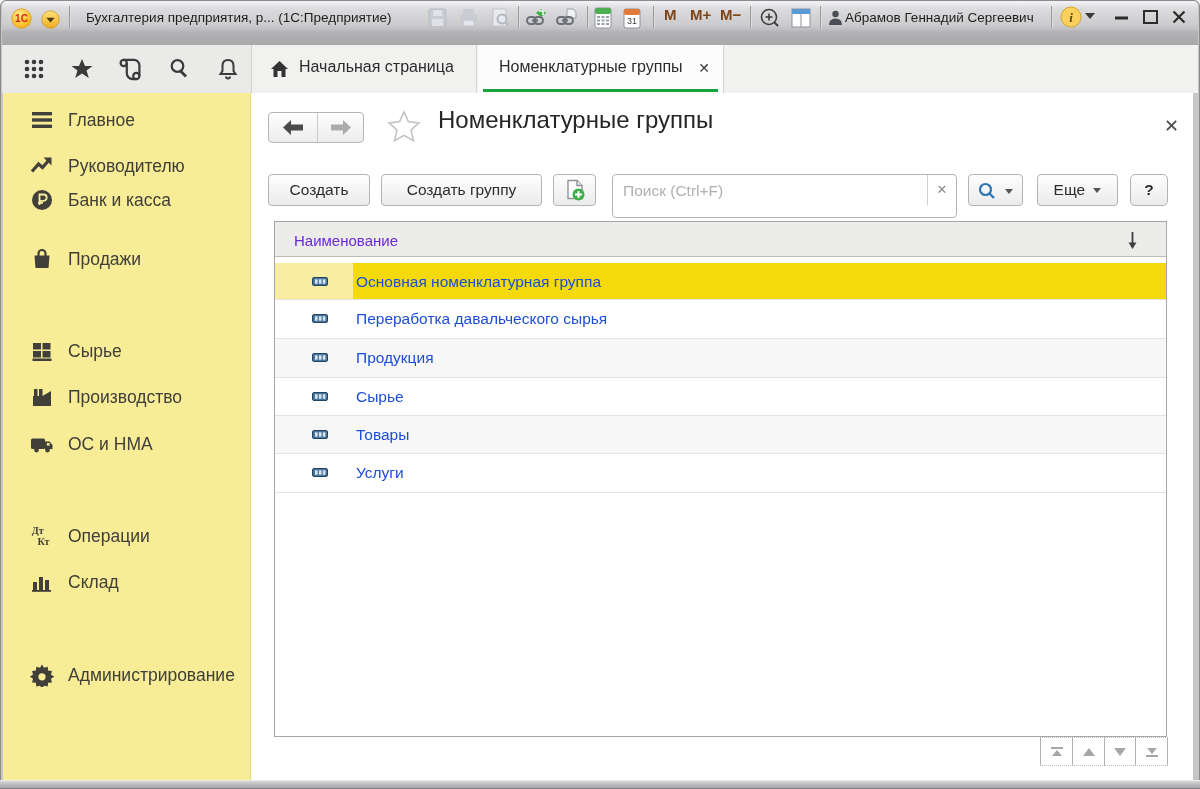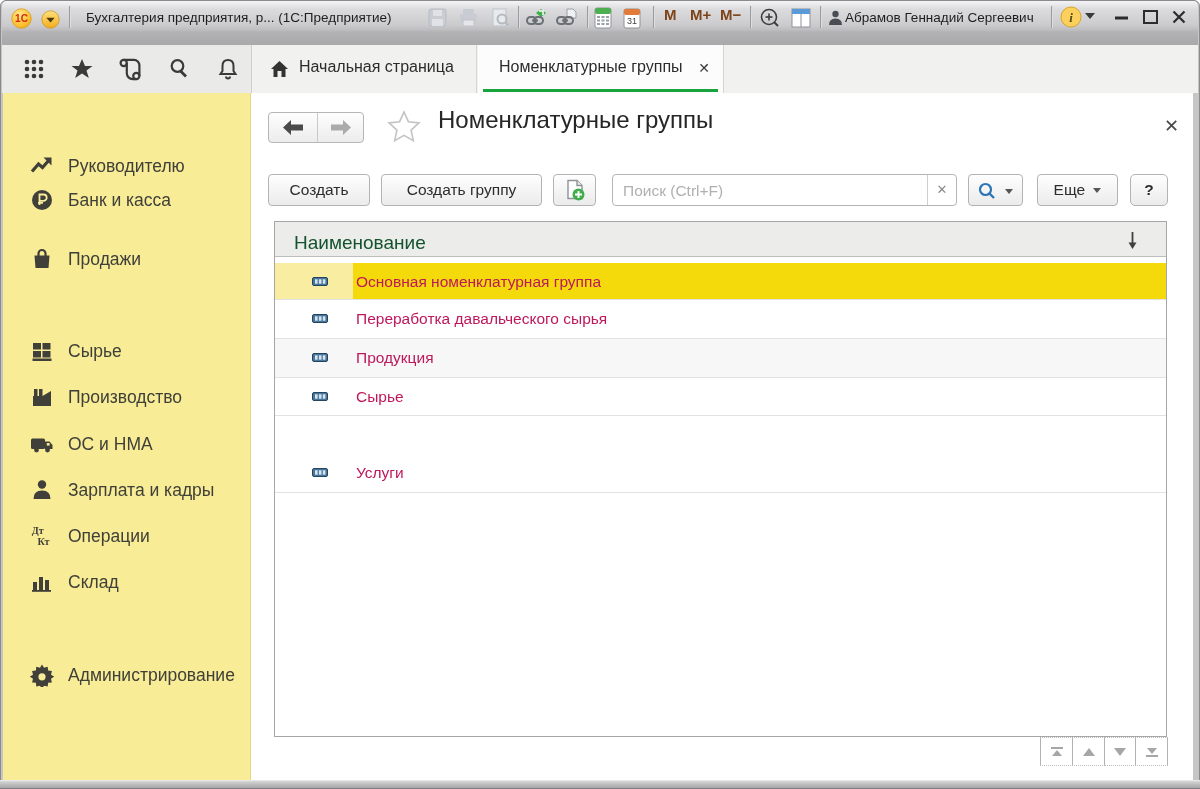--- a/index.html
+++ b/index.html
@@ -31,30 +31,30 @@
 
 #navgrp{position:absolute;left:17px;top:19px;width:96px;height:31px;border:1px solid #b6b6b6;border-radius:4px;background:linear-gradient(#fefefe,#ececec);}
 #navgrp .sep{position:absolute;left:48px;top:0;bottom:0;width:1px;background:#c9c9c9;}
 #fstar{position:absolute;left:136px;top:17px;}
 #ftitle{position:absolute;left:187px;top:13px;font-size:24px;color:#262626;}
 #fclose{position:absolute;right:14px;top:26px;font-size:18px;color:#4a4a4a;line-height:14px;}
 
 .btn{position:absolute;top:81px;height:32px;border:1px solid #b3b3b3;border-radius:4px;
 background:linear-gradient(#fefefe,#ebebeb);font-size:15.5px;color:#2c2c2c;text-align:center;}
 .btn span.caret{display:inline-block;width:0;height:0;border-left:4px solid transparent;border-right:4px solid transparent;border-top:5px solid #555;vertical-align:middle;margin-left:7px;}
-#search{position:absolute;left:361px;top:81px;width:345px;height:32px;border:1px solid #b5b5b5;border-radius:4px;background:#fff;}
+#search{position:absolute;left:361px;top:81px;width:345px;height:44px;border:1px solid #b5b5b5;border-radius:4px;background:#fff;}
 #search .ph{position:absolute;left:10px;top:7px;font-size:15.5px;color:#b0b0b0;}
 #search .clr{position:absolute;right:0;top:0;width:29px;height:30px;border-left:1px solid #cfcfcf;color:#8a8a8a;font-size:13px;text-align:center;line-height:30px;}
 
 #tbl{position:absolute;left:23px;top:128px;right:26px;bottom:43px;border:1px solid #a6a6a6;background:#fff;}
 #thead{position:absolute;left:0;right:0;top:0;height:35px;background:#ececeb;border-bottom:1px solid #bdbdbd;}
-#thead .hlab{position:absolute;left:19px;top:10px;font-size:19px;color:#14532d;}
+#thead .hlab{position:absolute;left:19px;top:10px;font-size:15px;color:#6d28d9;}
 
 .row{position:absolute;left:0;right:0;border-bottom:1px solid #e2e2e2;}
-.row .rlab{position:absolute;left:81px;top:10px;font-size:15.5px;color:#be185d;}
+.row .rlab{position:absolute;left:81px;top:10px;font-size:15.5px;color:#1d4ed8;}
 .row .rico{position:absolute;left:37px;top:14px;width:16px;height:9px;}
 #row1{top:41px;height:37px;background:#f4d90b;}
 #row1 .icell{position:absolute;left:0;width:78px;top:0;bottom:0;background:#f9eda1;}
 #row2{top:78px;height:39px;background:#fff;}
 #row3{top:117px;height:39px;background:#f7f7f7;text-align:right;}
 #row4{top:156px;height:38px;background:#fff;}
 #row5{top:194px;height:38px;background:#f7f7f7;}
 #row6{top:232px;height:39px;background:#fff;}
 
 .fnav{position:absolute;bottom:14px;height:29px;border:1px solid #b2b2b2;border-top:1px dotted #bdbdbd;border-bottom:1px dotted #bdbdbd;background:#fff;}
@@ -228,20 +228,30 @@
     <span style="position:absolute;left:46px;top:13px">Начальная страница</span>
   </div>
   <div class="tab" id="tab2">
     <span style="position:absolute;left:21px;top:13px">Номенклатурные группы</span>
     <span style="position:absolute;right:13px;top:15px;font-size:14px;color:#3a3a3a">✕</span>
     <div class="green"></div>
   </div>
 </div>
 
 <div id="sidebar">
+  <div class="sbitem" style="top:4px">
+    <svg class="sbico" viewBox="0 0 24 24">
+        <g fill="#403f39">
+          <rect x="2" y="4" width="20" height="3.4"></rect>
+          <rect x="2" y="10.3" width="20" height="3.4"></rect>
+          <rect x="2" y="16.6" width="20" height="3.4"></rect>
+        </g>
+      </svg>
+    <span class="sblab">Главное</span>
+  </div>
   <div class="sbitem" style="top:50px">
     <svg class="sbico" viewBox="0 0 24 24">
         <path d="M2 17.5 L8.5 10 L12.5 13.5 L19.5 5.5" fill="none" stroke="#403f39" stroke-width="3.2"></path>
         <path d="M13.5 3.5 L21.5 3.5 L21.5 11.5" fill="#403f39"></path>
       </svg>
     <span class="sblab">Руководителю</span>
   </div>
   <div class="sbitem" style="top:84px">
     <svg class="sbico" viewBox="0 0 24 24">
         <circle cx="12" cy="12" r="10" fill="#403f39"></circle>
@@ -280,27 +290,20 @@
   </div>
   <div class="sbitem" style="top:328px">
     <svg class="sbico" viewBox="0 0 24 24">
         <rect x="1" y="6.5" width="14" height="10.5" rx="1.5" fill="#403f39"></rect>
         <path d="M15 9.5 h4.5 l3 3.5 v4 h-7.5 Z" fill="#403f39"></path>
         <rect x="16.8" y="11" width="2.8" height="2.6" fill="#f8ec96"></rect>
         <circle cx="6.5" cy="18" r="2.4" fill="#403f39"></circle>
         <circle cx="17.5" cy="18" r="2.4" fill="#403f39"></circle>
       </svg>
     <span class="sblab">ОС и НМА</span>
-  </div>
-  <div class="sbitem" style="top:374px">
-    <svg class="sbico" viewBox="0 0 24 24">
-        <circle cx="12" cy="6.5" r="4.2" fill="#403f39"></circle>
-        <path d="M3.5 21 Q3.5 12.5 12 12.5 Q20.5 12.5 20.5 21 Z" fill="#403f39"></path>
-      </svg>
-    <span class="sblab">Зарплата и кадры</span>
   </div>
   <div class="sbitem" style="top:420px">
     <svg class="sbico" viewBox="0 0 26 26">
         <text x="2" y="11" font-size="11" font-weight="bold" fill="#403f39" font-family="Liberation Serif">Дт</text>
         <text x="8" y="23" font-size="11" font-weight="bold" fill="#403f39" font-family="Liberation Serif">Кт</text>
       </svg>
     <span class="sblab">Операции</span>
   </div>
   <div class="sbitem" style="top:466px">
     <svg class="sbico" viewBox="0 0 24 24">
@@ -398,20 +401,29 @@
       </div>
     <div class="row" id="row4">
       <svg class="rico" viewBox="0 0 16 9">
           <rect x="0.5" y="0.5" width="15" height="8" rx="1.5" fill="#49759c" stroke="#24455f"></rect>
           <rect x="3" y="2.3" width="2.6" height="4.4" fill="#d6e5f0"></rect>
           <rect x="6.9" y="2.3" width="2.6" height="4.4" fill="#d6e5f0"></rect>
           <rect x="10.8" y="2.3" width="2.6" height="4.4" fill="#d6e5f0"></rect>
         </svg>
       <span class="rlab">Сырье</span>
       </div>
+    <div class="row" id="row5">
+      <svg class="rico" viewBox="0 0 16 9">
+          <rect x="0.5" y="0.5" width="15" height="8" rx="1.5" fill="#49759c" stroke="#24455f"></rect>
+          <rect x="3" y="2.3" width="2.6" height="4.4" fill="#d6e5f0"></rect>
+          <rect x="6.9" y="2.3" width="2.6" height="4.4" fill="#d6e5f0"></rect>
+          <rect x="10.8" y="2.3" width="2.6" height="4.4" fill="#d6e5f0"></rect>
+        </svg>
+      <span class="rlab">Товары</span>
+      </div>
     <div class="row" id="row6">
       <svg class="rico" viewBox="0 0 16 9">
           <rect x="0.5" y="0.5" width="15" height="8" rx="1.5" fill="#49759c" stroke="#24455f"></rect>
           <rect x="3" y="2.3" width="2.6" height="4.4" fill="#d6e5f0"></rect>
           <rect x="6.9" y="2.3" width="2.6" height="4.4" fill="#d6e5f0"></rect>
           <rect x="10.8" y="2.3" width="2.6" height="4.4" fill="#d6e5f0"></rect>
         </svg>
       <span class="rlab">Услуги</span>
       </div>
   </div>

